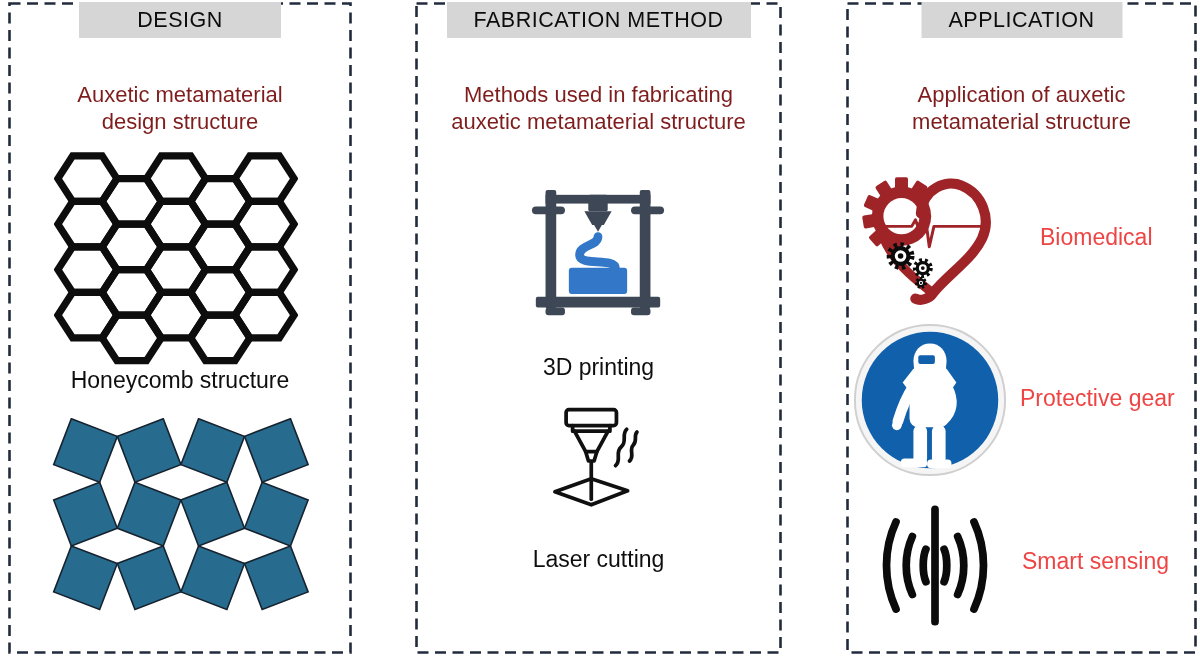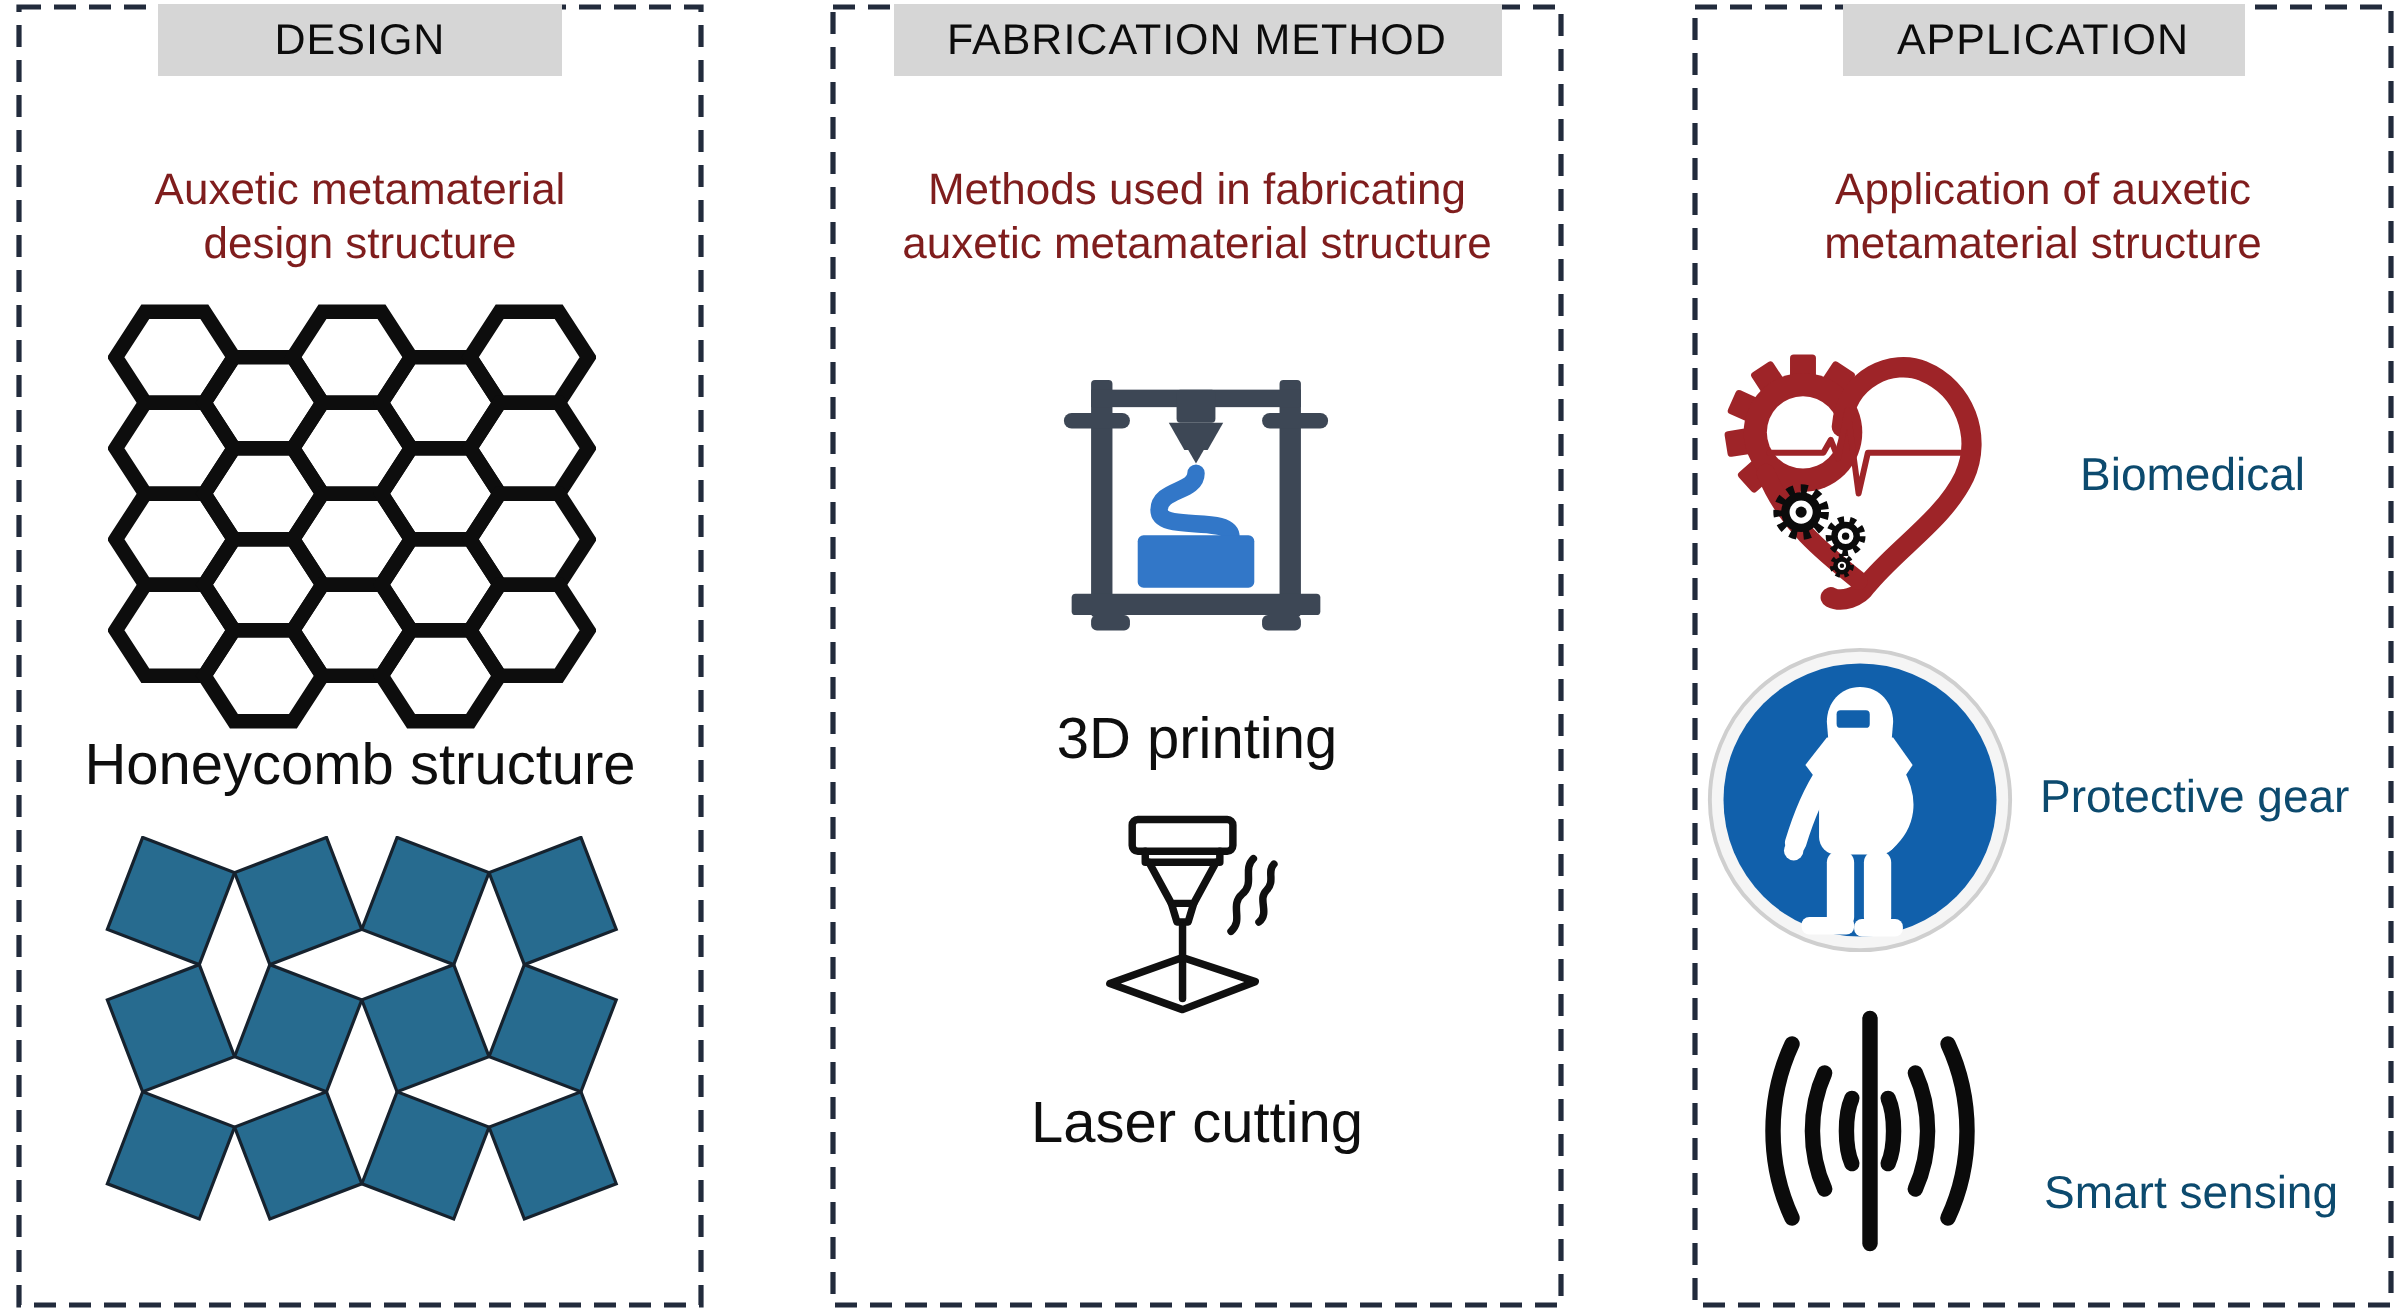--- a/index.html
+++ b/index.html
@@ -8,22 +8,22 @@
   .panel{position:absolute;top:2px;height:652px;}
   .pborder{position:absolute;left:0;top:0;}
   .pb{fill:none;stroke:var(--panel-border,#222b3c);stroke-width:2.6;stroke-dasharray:11 6.5;}
   .hdr{position:absolute;top:0;left:50%;transform:translateX(-50%);
        background:var(--header-bg,#d6d6d6);text-align:center;
        font-size:21.5px;line-height:24px;padding:6px 15px;color:#0c0c0c;letter-spacing:.5px;}
   .hdr.w1{min-width:172px;} .hdr.w2{min-width:274px;} .hdr.w3{min-width:171px;}
   .desc{position:absolute;top:80px;left:0;width:100%;text-align:center;
         font-size:22px;line-height:1.22;color:#7f1d1d;}
   .desc span{display:block;margin:0 auto;}
-  .ilabel{position:absolute;width:100%;text-align:center;font-size:29px;color:#0e0e0e;}
-  .slabel{position:absolute;font-size:23px;color:#0c4a6e;white-space:nowrap;}
+  .ilabel{position:absolute;width:100%;text-align:center;font-size:23px;color:#0e0e0e;}
+  .slabel{position:absolute;font-size:23px;color:#ef4444;white-space:nowrap;}
   .icn{position:absolute;}
   
   .hex{fill:none;stroke:#0d0d0d;stroke-width:7.5;stroke-linejoin:miter;}
   .sq{fill:var(--rotating-square,#276b8f);stroke:#16222e;stroke-width:1.6;}
   .frm{fill:var(--printer-frame,#3d4755);}
   .matf{fill:var(--printer-material,#3277c8);}
   .mats{fill:none;stroke:var(--printer-material,#3277c8);stroke-width:9;stroke-linecap:round;}
   .lz{fill:none;stroke:#101010;stroke-width:4;stroke-linecap:round;stroke-linejoin:round;}
   .hrf{fill:var(--biomedical-red,#9e2428);}
   .hrs{fill:none;stroke:var(--biomedical-red,#9e2428);stroke-linecap:round;}
@@ -188,16 +188,16 @@
 
     <svg class="icn" style="left:21px;top:500px;" width="136" height="127" viewBox="0 0 150 140">
       <path class="sens" d="M75,8 L75,132"></path>
       <path class="sens" d="M32,22 C18,52 18,88 32,118"></path>
       <path class="sens" d="M50,38 C41,58 41,82 50,102"></path>
       <path class="sens" d="M65,52 C61,61 61,79 65,88"></path>
       <path class="sens" d="M85,52 C89,61 89,79 85,88"></path>
       <path class="sens" d="M100,38 C109,58 109,82 100,102"></path>
       <path class="sens" d="M118,22 C132,52 132,88 118,118"></path>
     </svg>
-    <div class="slabel" style="left:176px;top:546px;margin-top:35px;">Smart sensing</div>
+    <div class="slabel" style="left:176px;top:546px;">Smart sensing</div>
   </section>
 
 </div>
 
 </body></html>

